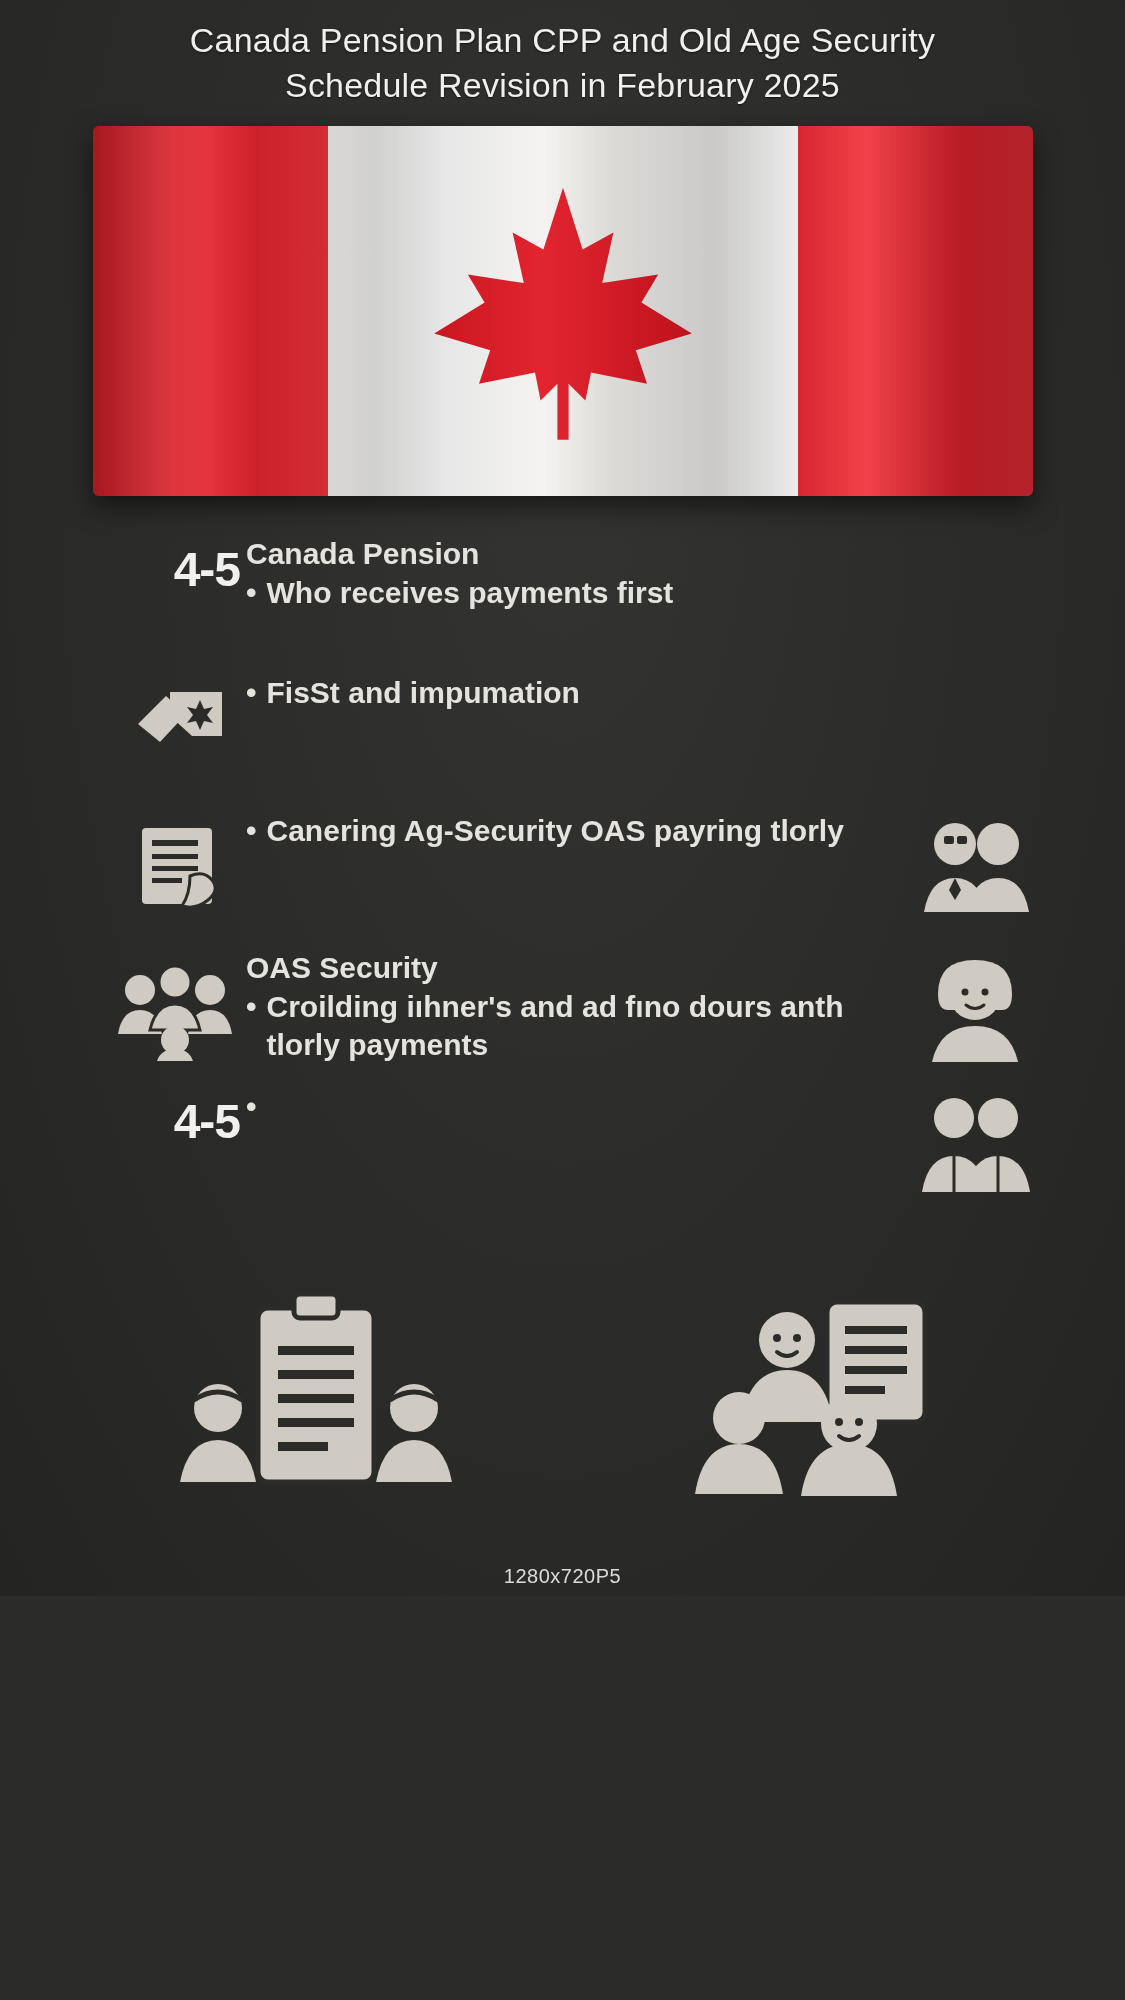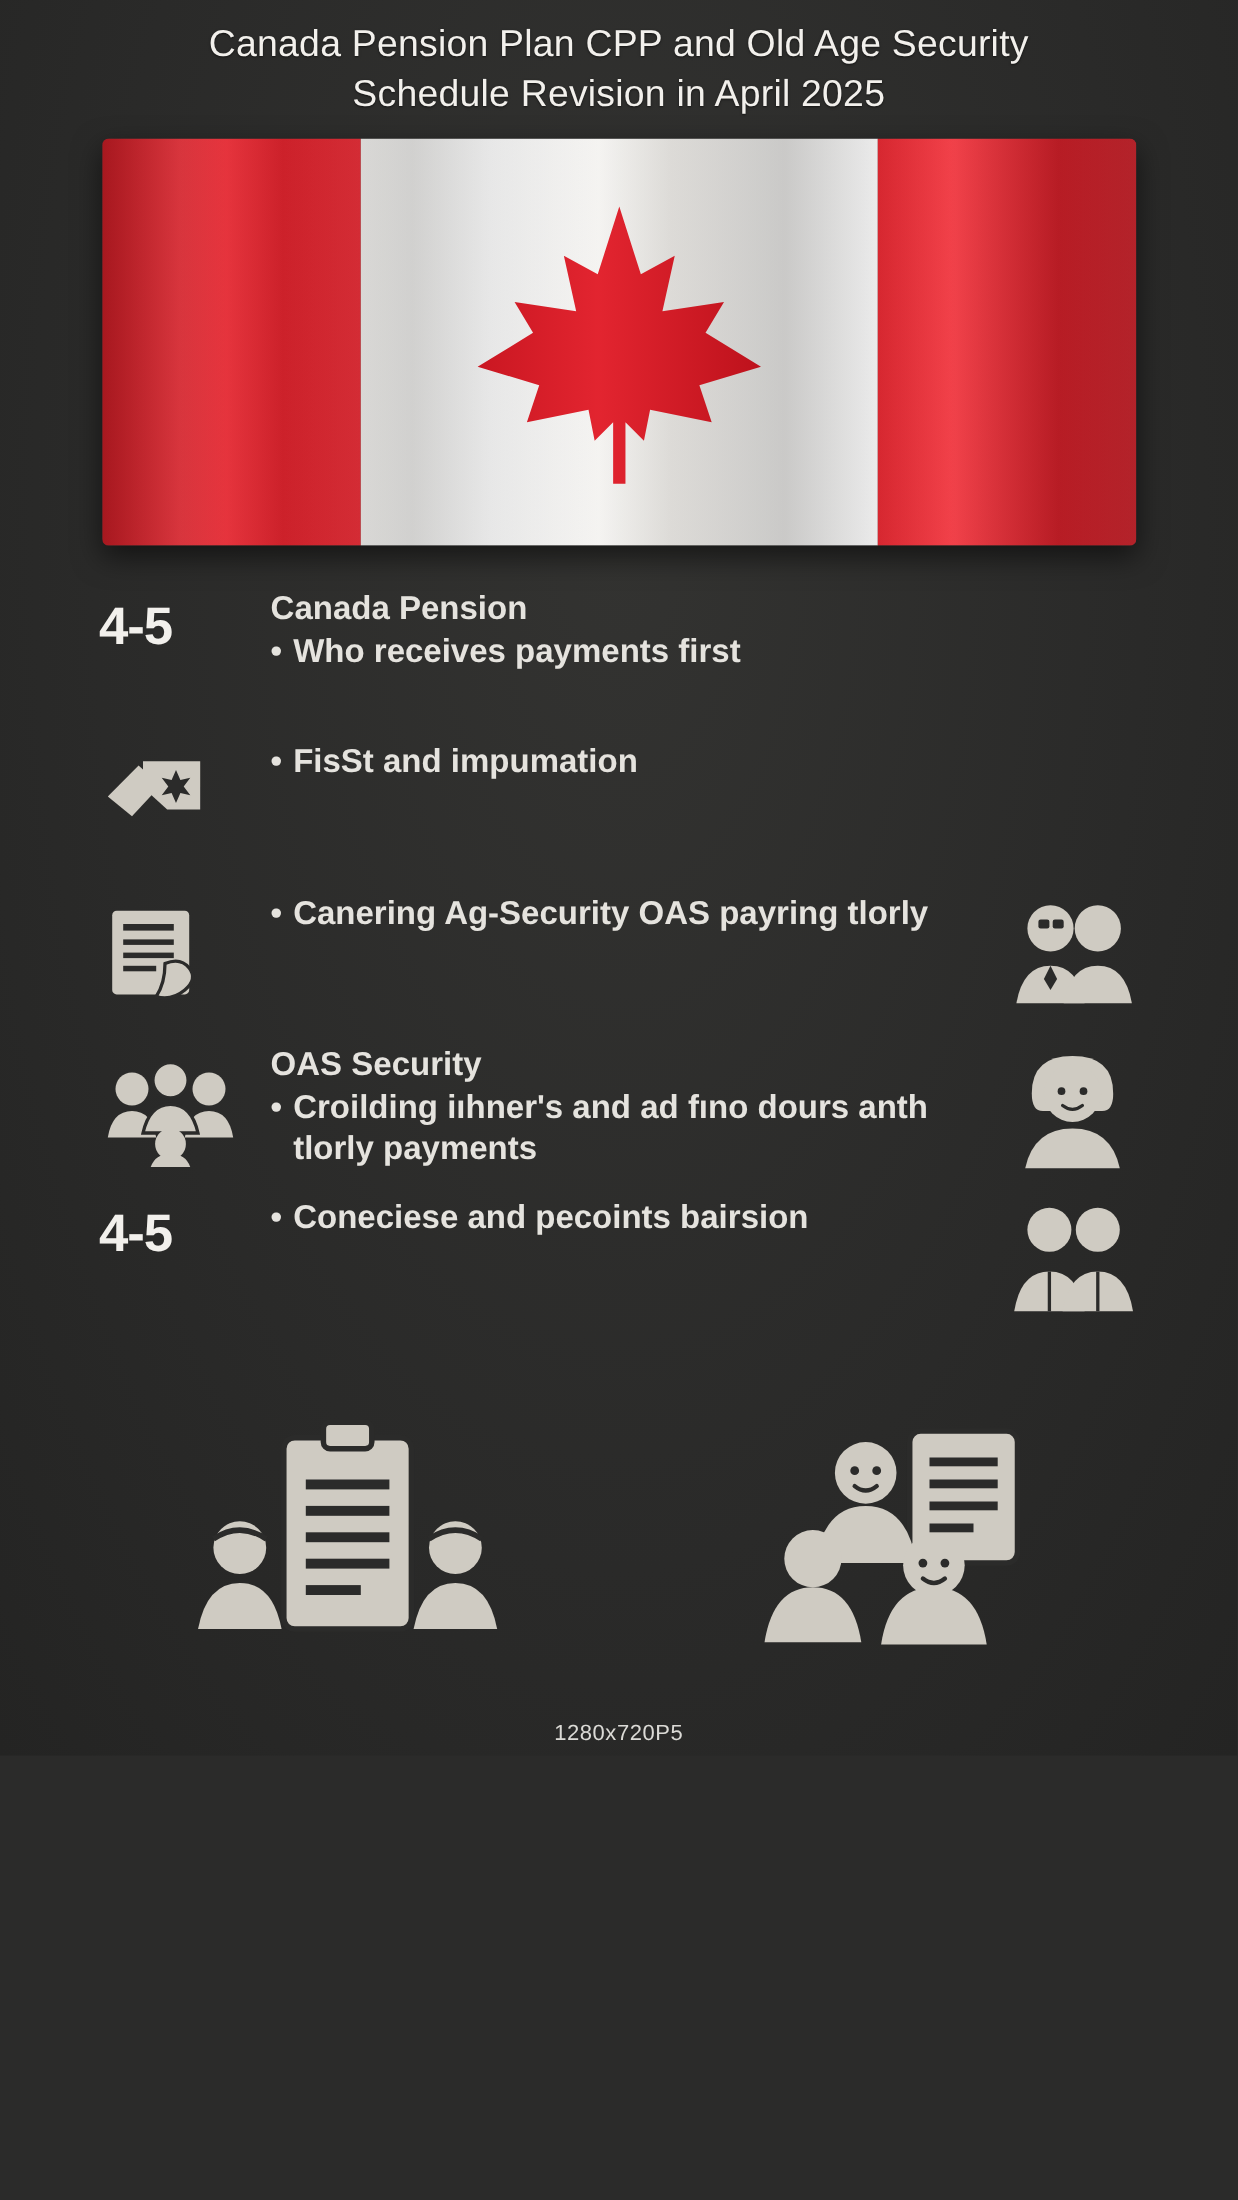--- a/index.html
+++ b/index.html
@@ -94,21 +94,21 @@
     display: flex;
     align-items: flex-start;
     min-height: 120px;
     margin-bottom: 18px;
   }
   .row-icon {
     width: 150px;
     flex: 0 0 150px;
     display: flex;
     align-items: center;
-    justify-content: flex-start;
+    justify-content: flex-end;
     padding-top: 6px;
   }
   .badge-num {
     font-size: 48px;
     font-weight: 700;
     color: #f2f0ec;
     letter-spacing: -1px;
   }
   .row-text {
     flex: 1 1 auto;
@@ -163,21 +163,21 @@
     letter-spacing: 0.5px;
   }
 </style>
 </head>
 <body>
 
 <div class="poster">
 
   <div class="title-block">
     <div class="title-line">Canada Pension Plan  CPP and Old Age Security</div>
-    <div class="title-line">Schedule Revision in April 2025</div>
+    <div class="title-line">Schedule Revision in February 2025</div>
   </div>
 
   <div class="flag-wrap">
     <div class="flag">
       <div class="flag-band-left"></div>
       <div class="flag-band-mid"></div>
       <div class="flag-band-right"></div>
       <svg class="maple" viewBox="0 0 100 100">
         <path fill="#e0121e" d="M50 6 L57 28 L68 22 L64 40 L84 37 L78 47 L96 58 L76 64 L80 76 L60 72 L58 82 L52 76 L52 96 L48 96 L48 76 L42 82 L40 72 L20 76 L24 64 L4 58 L22 47 L16 37 L36 40 L32 22 L43 28 Z"></path>
       </svg>
@@ -282,21 +282,20 @@
       </div>
     </div>
 
     <div class="row">
       <div class="row-icon">
         <span class="badge-num">4-5</span>
       </div>
       <div class="row-text">
         <div class="row-bullet">
           <span class="dot">•</span>
-          <span>Coneciese and pecoints bairsion</span>
         </div>
       </div>
       <div class="row-right">
         <svg width="130" height="110" viewBox="0 0 130 110">
           <circle cx="44" cy="30" r="20" fill="#cfcbc2"></circle>
           <circle cx="88" cy="30" r="20" fill="#cfcbc2"></circle>
           <path d="M12 104 q6 -36 32 -36 q26 0 32 36 Z" fill="#cfcbc2"></path>
           <path d="M56 104 q6 -36 32 -36 q26 0 32 36 Z" fill="#cfcbc2"></path>
           <path d="M88 68 l0 36" stroke="#2b2b2a" stroke-width="3"></path>
           <path d="M44 68 l0 36" stroke="#2b2b2a" stroke-width="3"></path>

